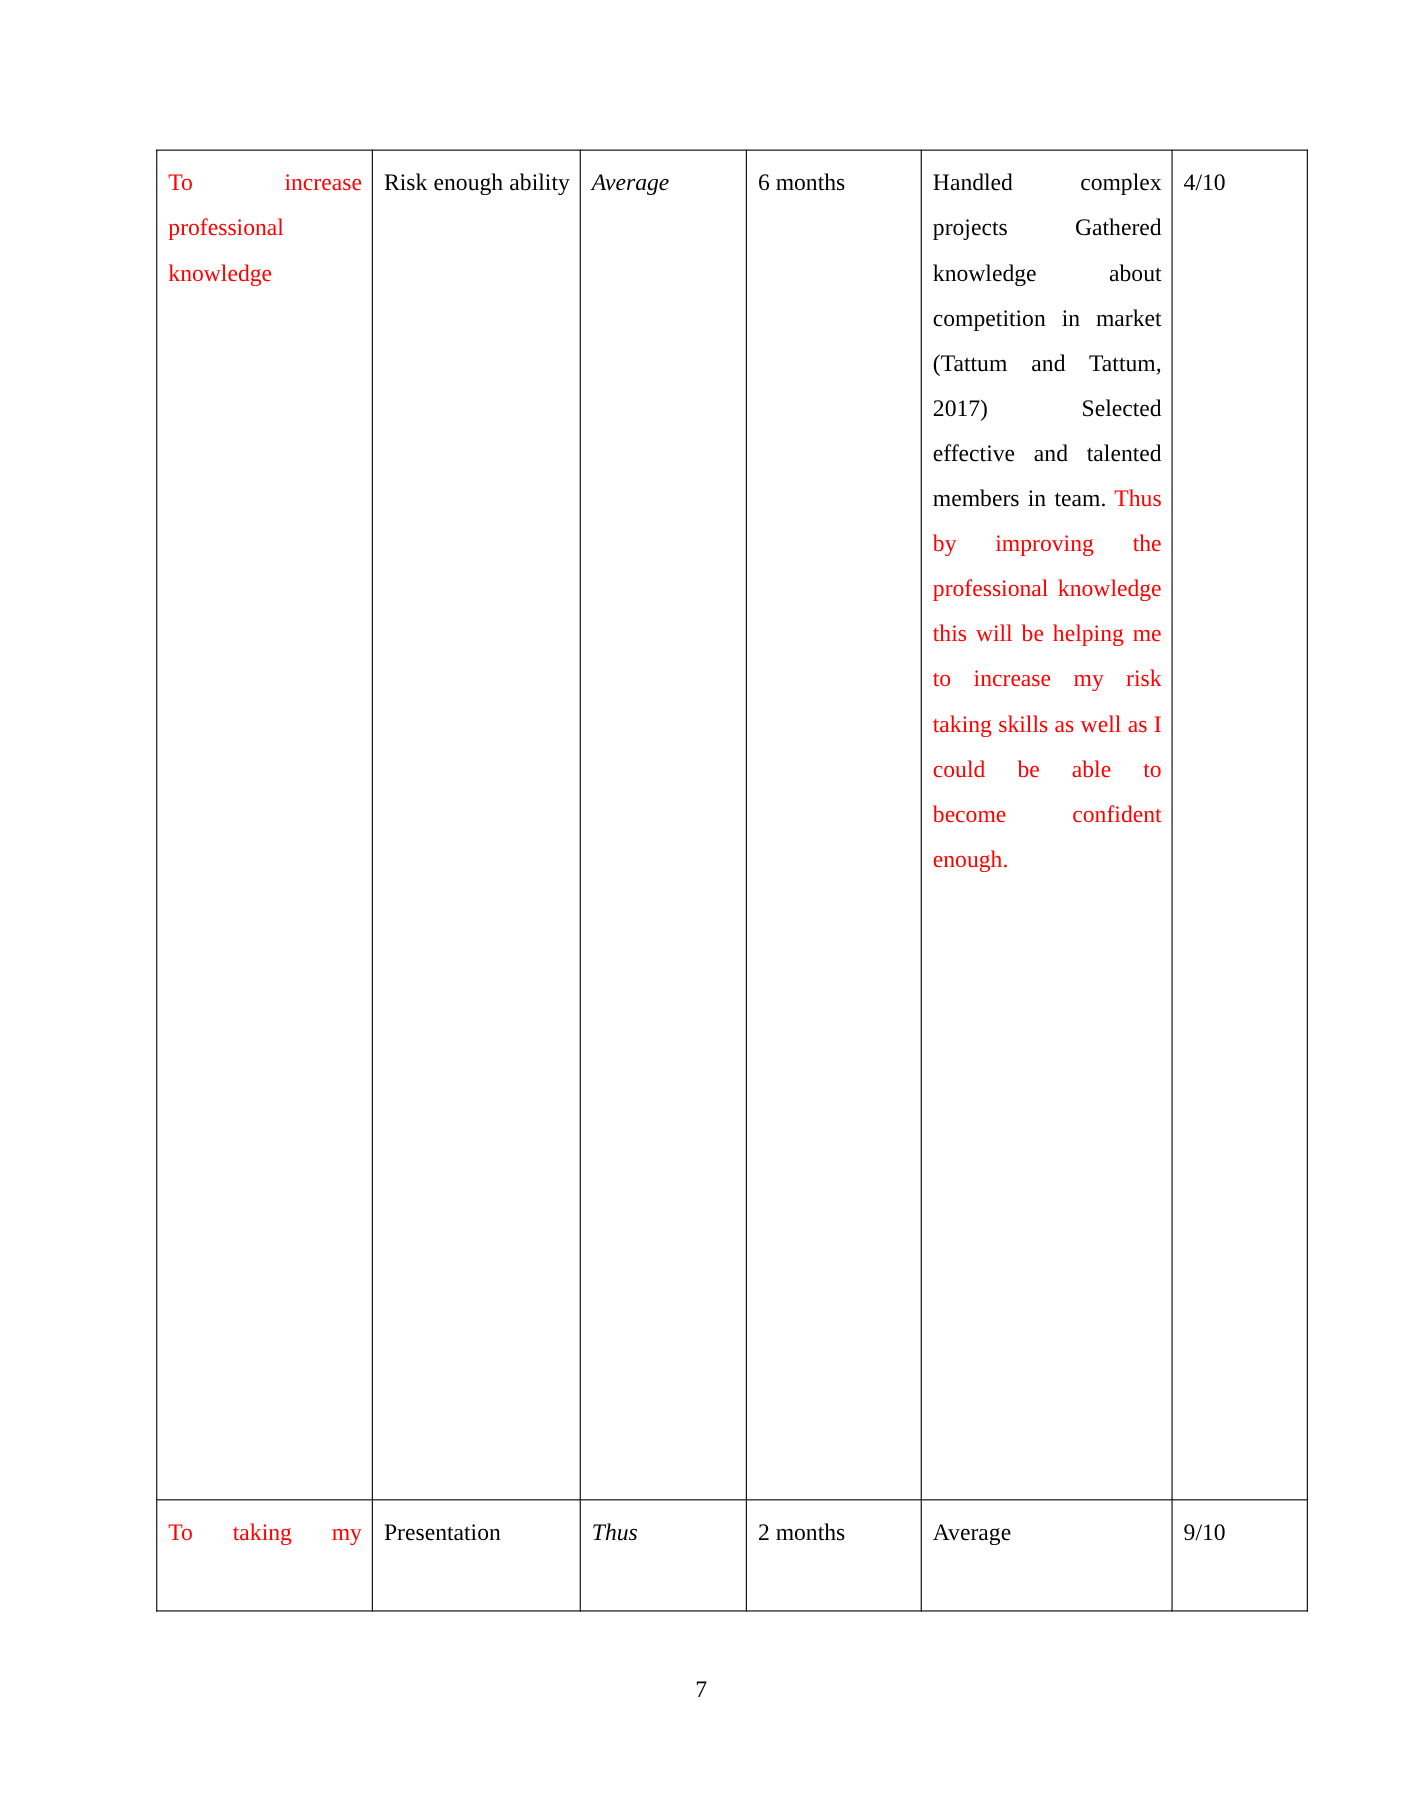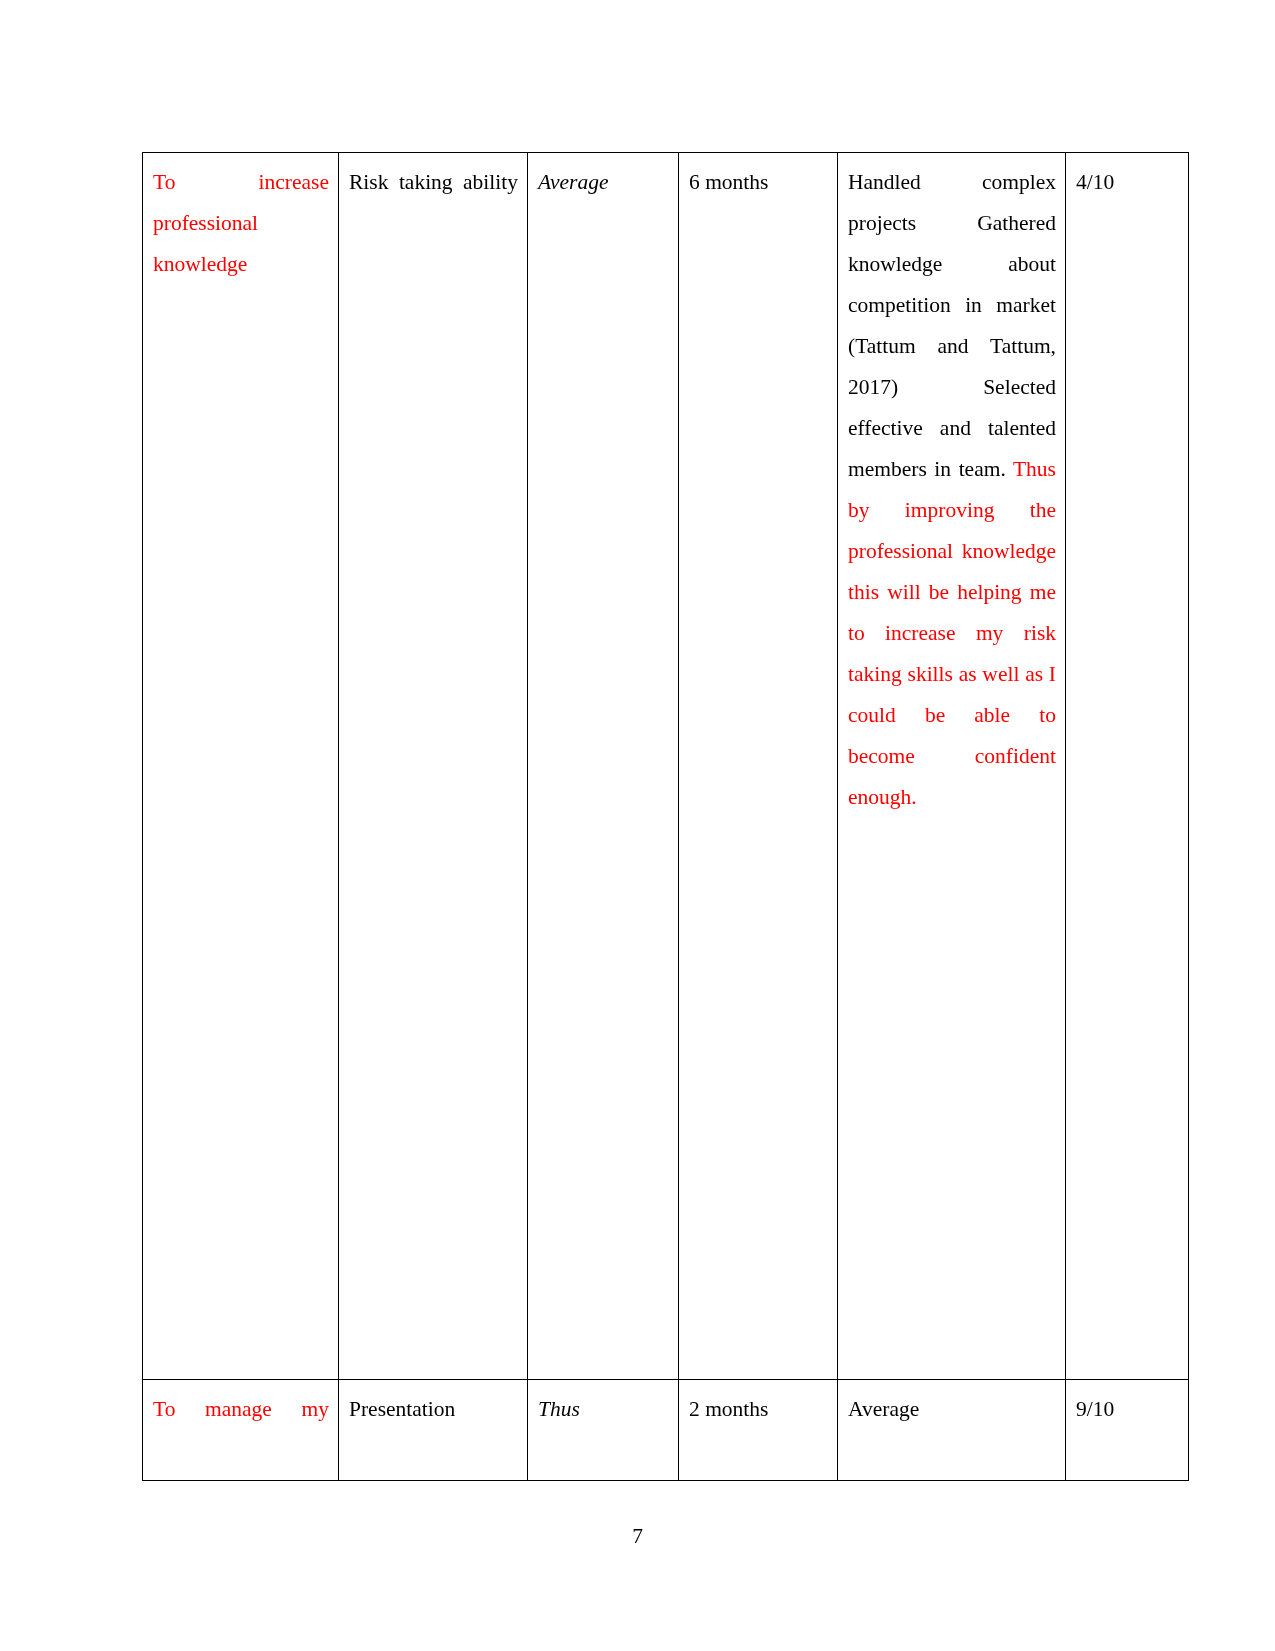--- a/index.html
+++ b/index.html
@@ -21,21 +21,21 @@
     left: 0;
     top: 0;
     width: 1275px;
     height: 1651px;
     overflow: hidden;
   }
 
   .goal-table {
     position: absolute;
     left: 142px;
-    top: 152px;
+    top: 136px;
     width: 926px;
     border-collapse: collapse;
     table-layout: fixed;
   }
 
   .goal-table td {
     border: 1.4px solid #000000;
     vertical-align: top;
     padding: 9px 9px 9px 10px;
     font-size: 21.5px;
@@ -103,39 +103,39 @@
 
 <div class="page">
 
   <table class="goal-table">
     <tbody>
       <tr class="row-tall">
         <td class="col-goal">
           <span class="cell-inner just red">To increase professional knowledge</span>
         </td>
         <td class="col-skill">
-          <span class="cell-inner just blk">Risk taking ability</span>
+          <span class="cell-inner just blk">Risk enough ability</span>
         </td>
         <td class="col-current">
           <span class="cell-inner left blk">Average</span>
         </td>
         <td class="col-time">
           <span class="cell-inner left blk">6 months</span>
         </td>
         <td class="col-evidence">
           <span class="cell-inner just"><span class="blk">Handled complex projects Gathered knowledge about competition in market (Tattum and Tattum, 2017) Selected effective and talented members in team.</span> <span class="red">Thus by improving the professional knowledge this will be helping me to increase my risk taking skills as well as I could be able to become confident enough.</span></span>
         </td>
         <td class="col-score">
           <span class="cell-inner left blk">4/10</span>
         </td>
       </tr>
 
       <tr>
         <td class="col-goal">
-          <span class="cell-inner just red">To manage my</span>
+          <span class="cell-inner just red">To taking my</span>
         </td>
         <td class="col-skill">
           <span class="cell-inner just blk">Presentation</span>
         </td>
         <td class="col-current">
           <span class="cell-inner left blk">Thus</span>
         </td>
         <td class="col-time">
           <span class="cell-inner left blk">2 months</span>
         </td>

